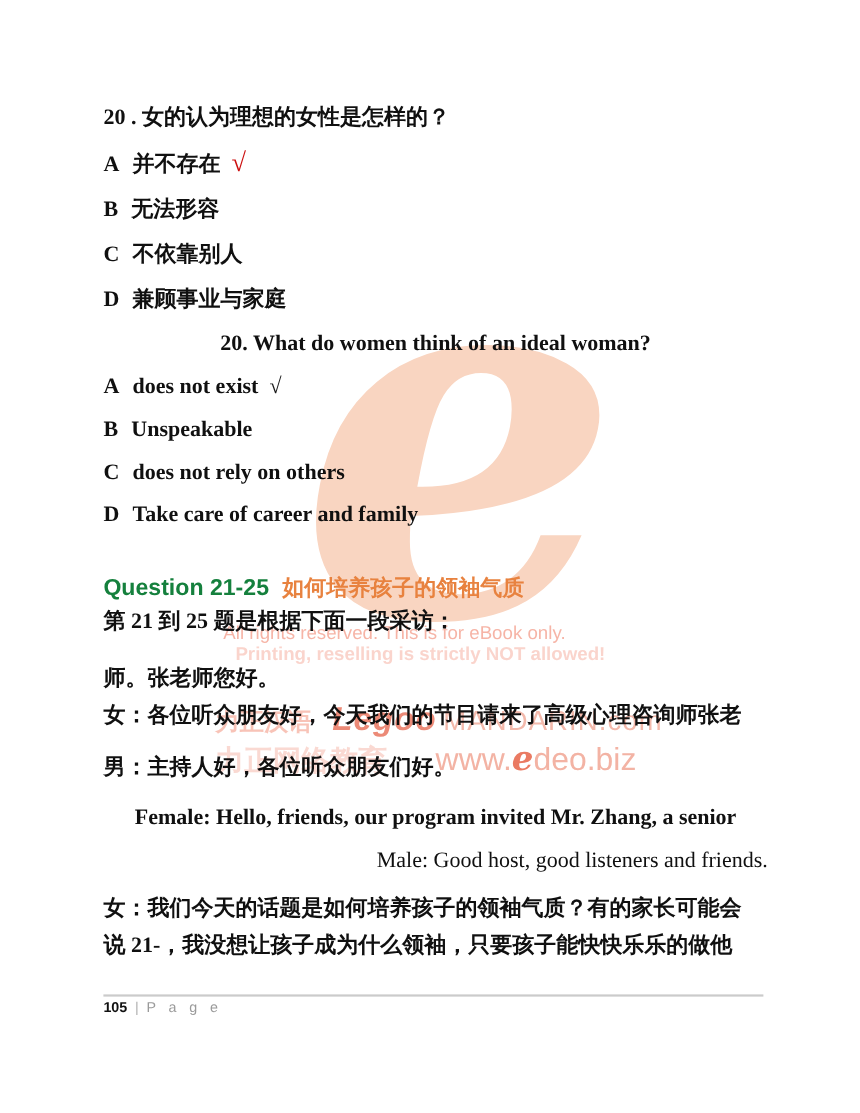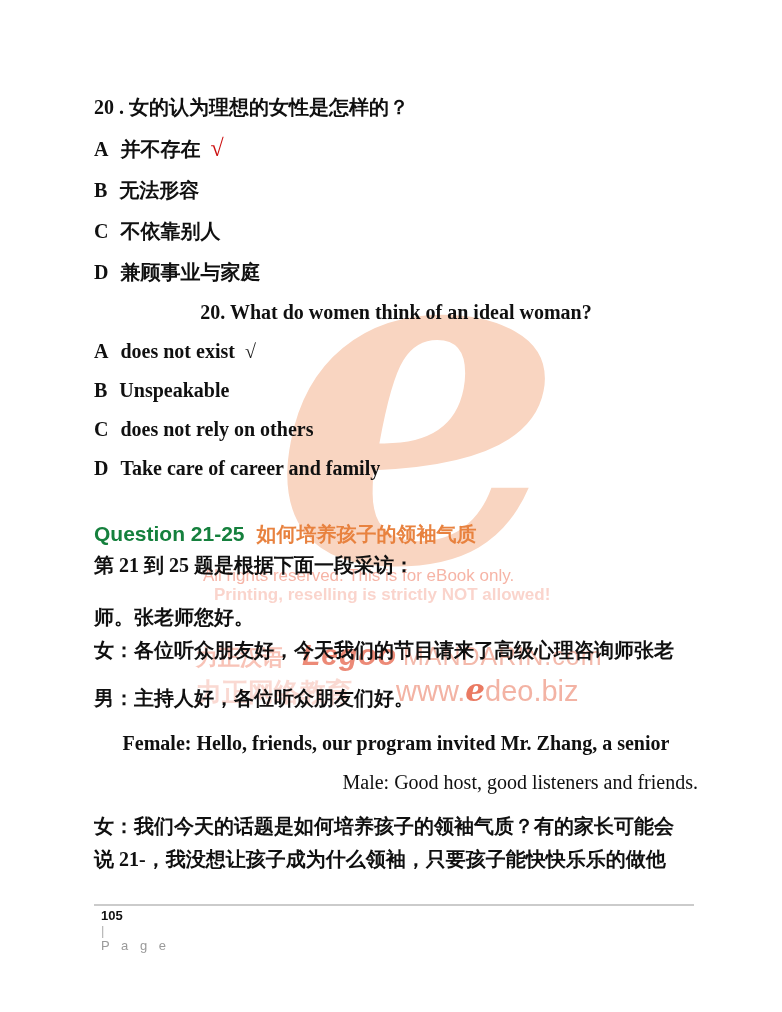--- a/index.html
+++ b/index.html
@@ -57,21 +57,21 @@
   .line-en{line-height:28px;}
   .mt-p1{margin-top:24px;}
   .mt-p2{margin-top:15px;}
   .mt-p3{margin-top:14px;}
   .mt-p4{margin-top:11px;text-align:right;}
   .mt-p5{margin-top:14px;}
 
   
   .footer-rule{position:absolute;left:94px;top:904px;width:600px;height:2px;background:#cbcbcb;z-index:1;}
   .footer{position:absolute;left:94px;top:908px;z-index:1;
-          font-family:"Liberation Sans",sans-serif;font-size:13px;display:flex;align-items:baseline;flex-direction:column;}
+          font-family:"Liberation Sans",sans-serif;font-size:13px;display:flex;align-items:baseline;}
   .footer .num{font-weight:700;color:#111;}
   .footer .sep{color:#b0b0b0;margin:0 7px;}
   .footer .plabel{color:#9a9a9a;letter-spacing:4px;}
 </style>
 </head>
 <body>
 
 <div class="page">
 
   <div class="wm-layer">

